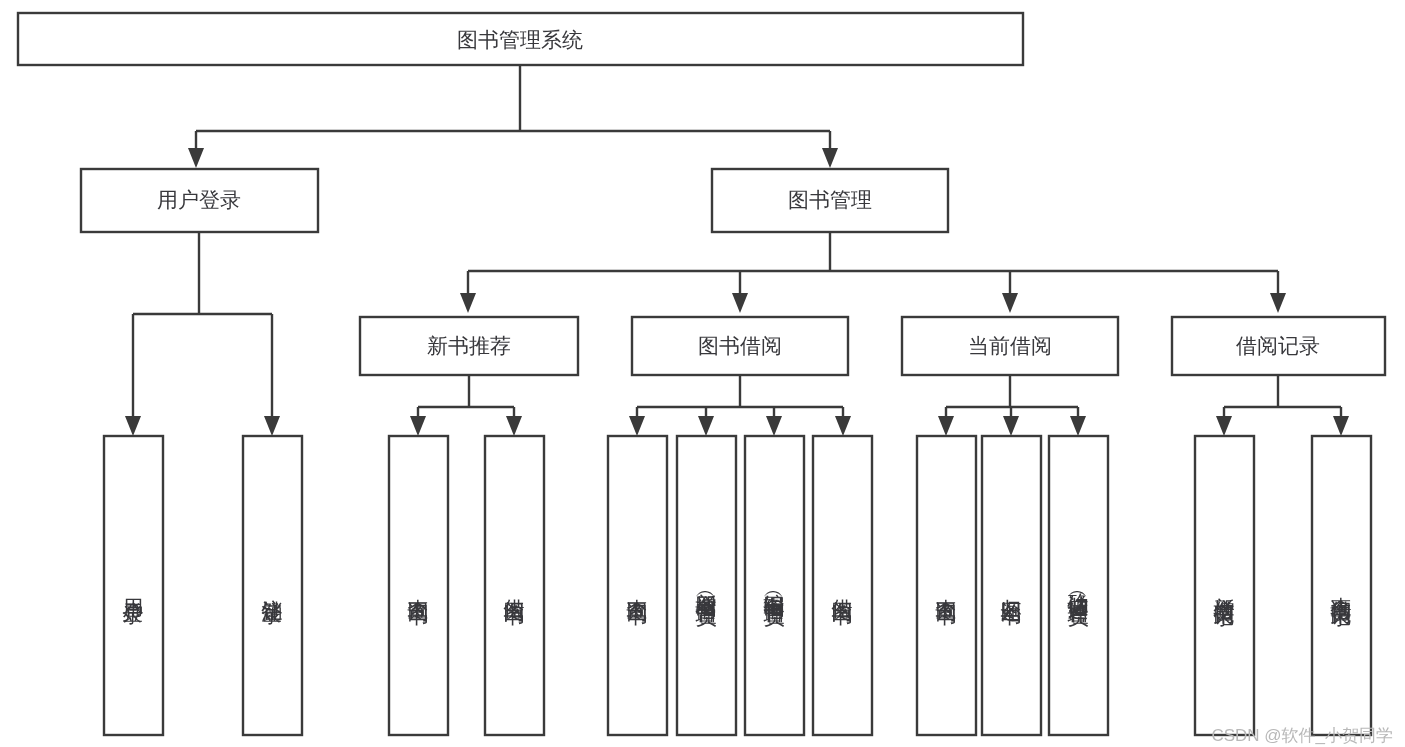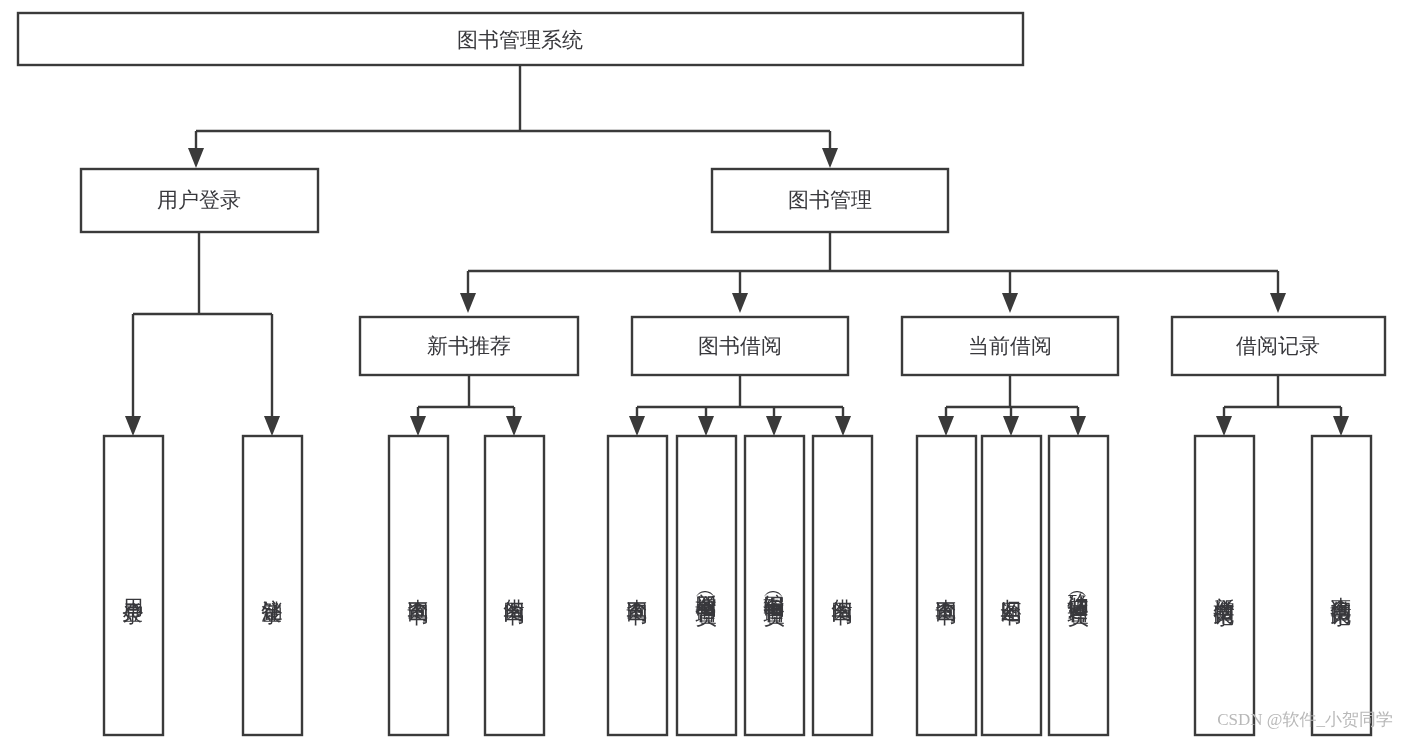--- a/index.html
+++ b/index.html
@@ -54,22 +54,22 @@
     fill: #38383c;
     font-family: "DejaVu Sans", "Liberation Sans", sans-serif;
     font-size: 21px;
     text-anchor: middle;
     writing-mode: vertical-rl;
     letter-spacing: 2px;
   }
   .watermark {
     position: absolute;
     right: 12px;
-    bottom: 16px;
-    font-family: Liberation Serif, serif;
+    bottom: 0;
+    font-family: Liberation Sans, sans-serif;
     font-size: 17px;
     color: #b8b8b8;
     white-space: nowrap;
     pointer-events: none;
     user-select: none;
   }
 </style>
 </head>
 <body>
 

